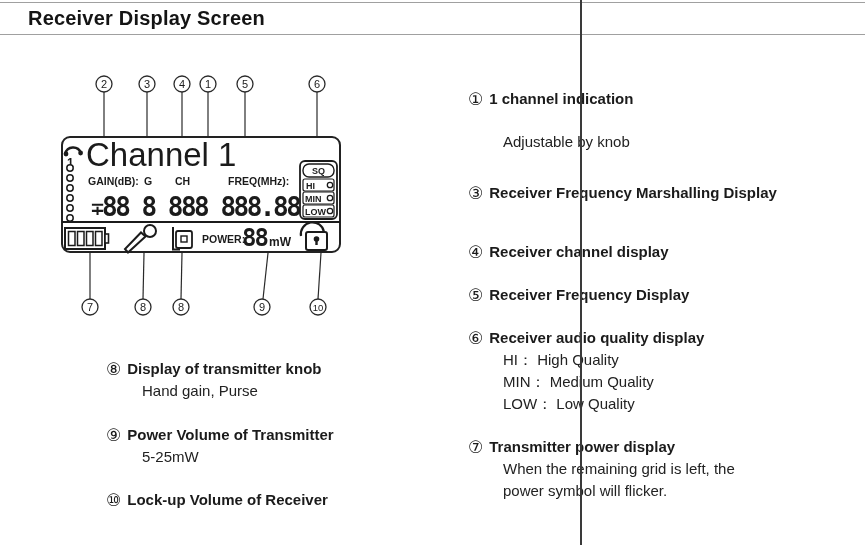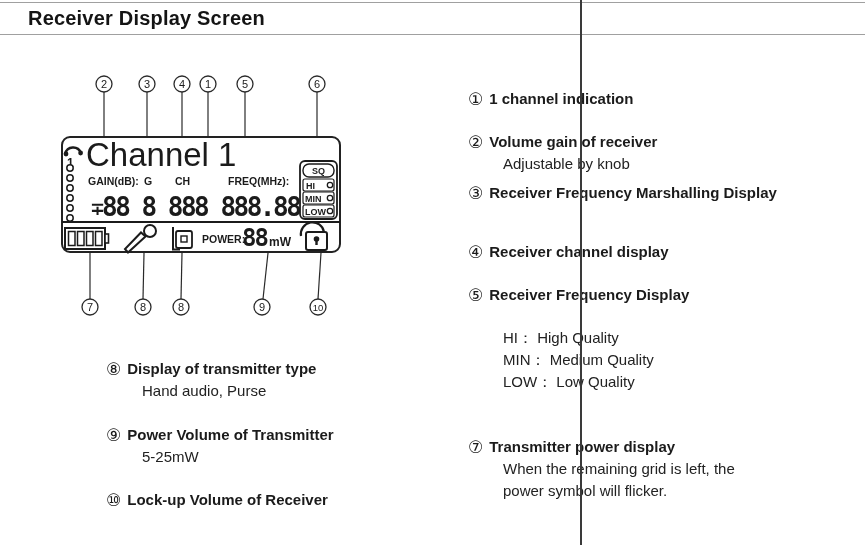--- a/index.html
+++ b/index.html
@@ -179,60 +179,60 @@
   </g>
 </svg>
 
 <div class="notes notes-right">
   <div class="note" style="top:10px">
     <div class="note-head">
       <span class="marker">①</span><span class="note-heading">1 channel indication</span>
     </div>
   </div>
   <div class="note" style="top:53px">
-    <div class="note-head">
-      <span class="marker">②</span><span class="note-heading">Volume gain of receiver</span>
-    </div>
     <div class="note-line">Adjustable by knob</div>
   </div>
   <div class="note" style="top:104px">
     <div class="note-head">
       <span class="marker">③</span><span class="note-heading">Receiver Frequency Marshalling Display</span>
     </div>
   </div>
   <div class="note" style="top:163px">
     <div class="note-head">
       <span class="marker">④</span><span class="note-heading">Receiver channel display</span>
     </div>
   </div>
   <div class="note" style="top:206px">
     <div class="note-head">
       <span class="marker">⑤</span><span class="note-heading">Receiver Frequency Display</span>
     </div>
   </div>
   <div class="note" style="top:249px">
+    <div class="note-head">
+      <span class="marker">⑥</span><span class="note-heading">Receiver audio quality display</span>
+    </div>
     <div class="note-line">HI： High Quality</div>
     <div class="note-line">MIN： Medium Quality</div>
     <div class="note-line">LOW： Low Quality</div>
   </div>
   <div class="note" style="top:358px">
     <div class="note-head">
       <span class="marker">⑦</span><span class="note-heading">Transmitter power display</span>
     </div>
     <div class="note-line">When the remaining grid is left, the</div>
     <div class="note-line">power symbol will flicker.</div>
   </div>
 </div>
 
 <div class="notes notes-left">
   <div class="note" style="top:8px">
     <div class="note-head">
-      <span class="marker">⑧</span><span class="note-heading">Display of transmitter type</span>
-    </div>
-    <div class="note-line">Hand audio, Purse</div>
+      <span class="marker">⑧</span><span class="note-heading">Display of transmitter knob</span>
+    </div>
+    <div class="note-line">Hand gain, Purse</div>
   </div>
   <div class="note" style="top:74px">
     <div class="note-head">
       <span class="marker">⑨</span><span class="note-heading">Power Volume of Transmitter</span>
     </div>
     <div class="note-line">5-25mW</div>
   </div>
   <div class="note" style="top:139px">
     <div class="note-head">
       <span class="marker">⑩</span><span class="note-heading">Lock-up Volume of Receiver</span>

